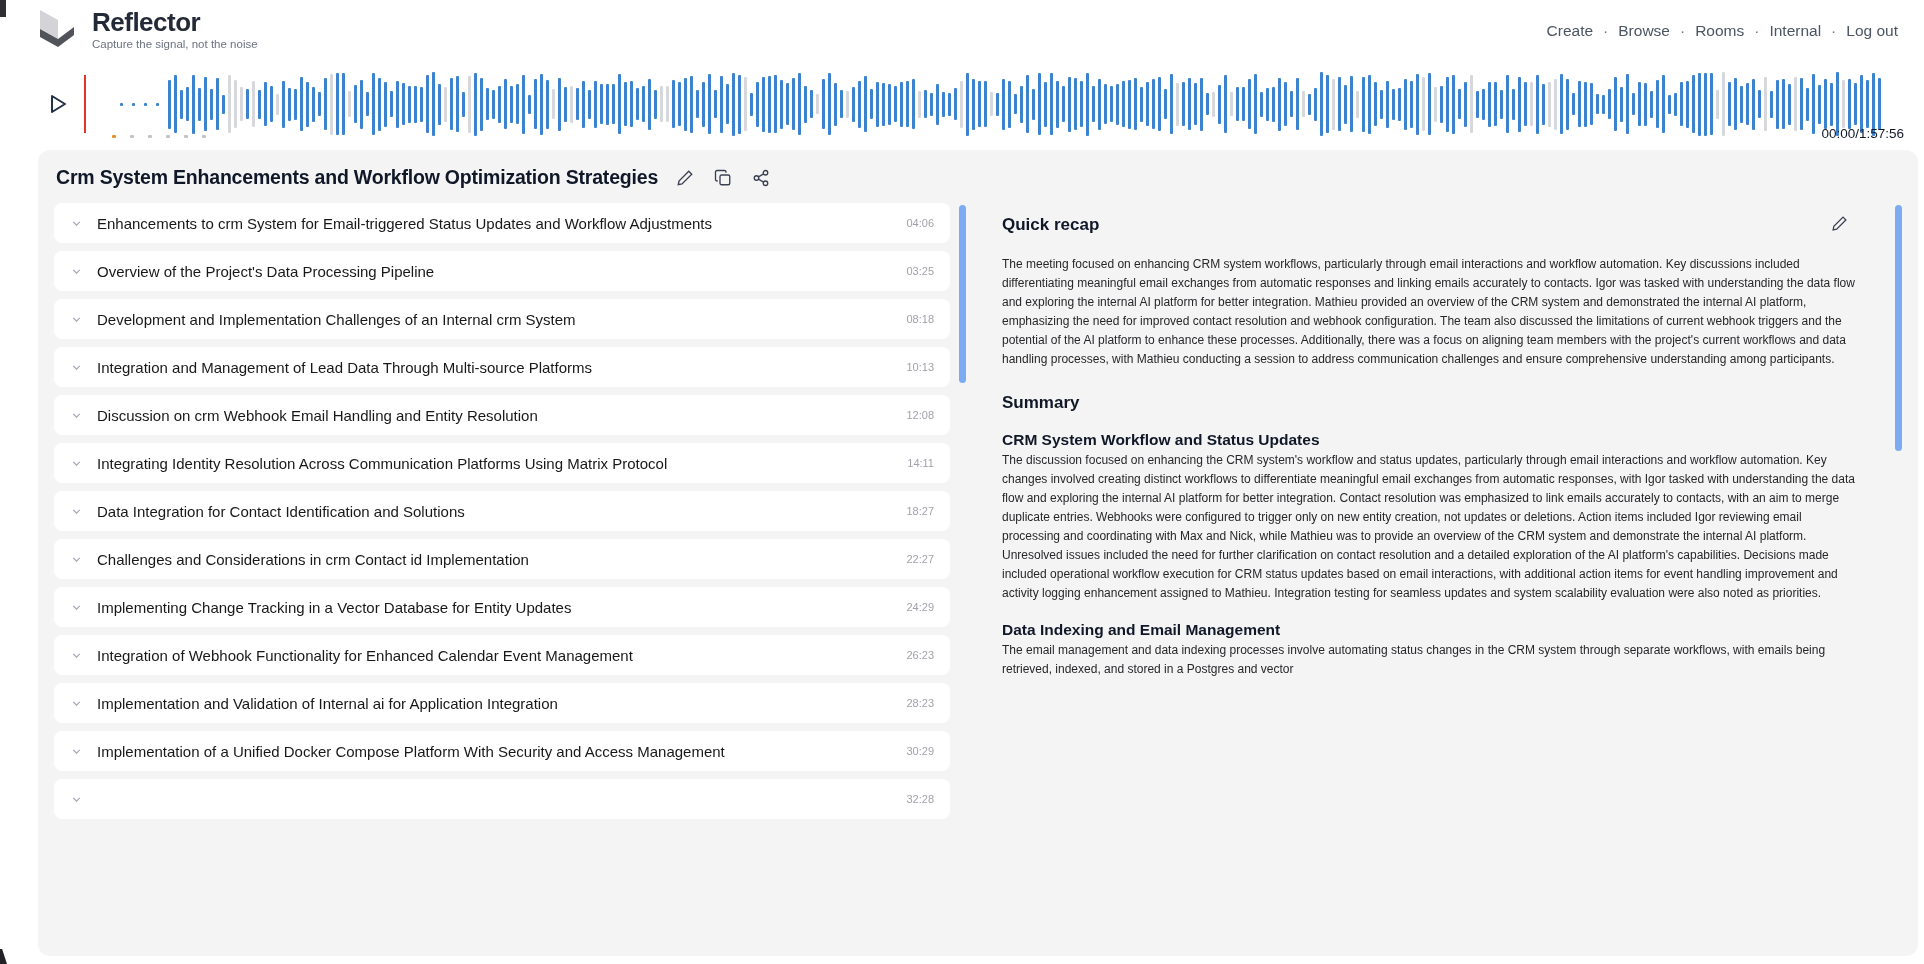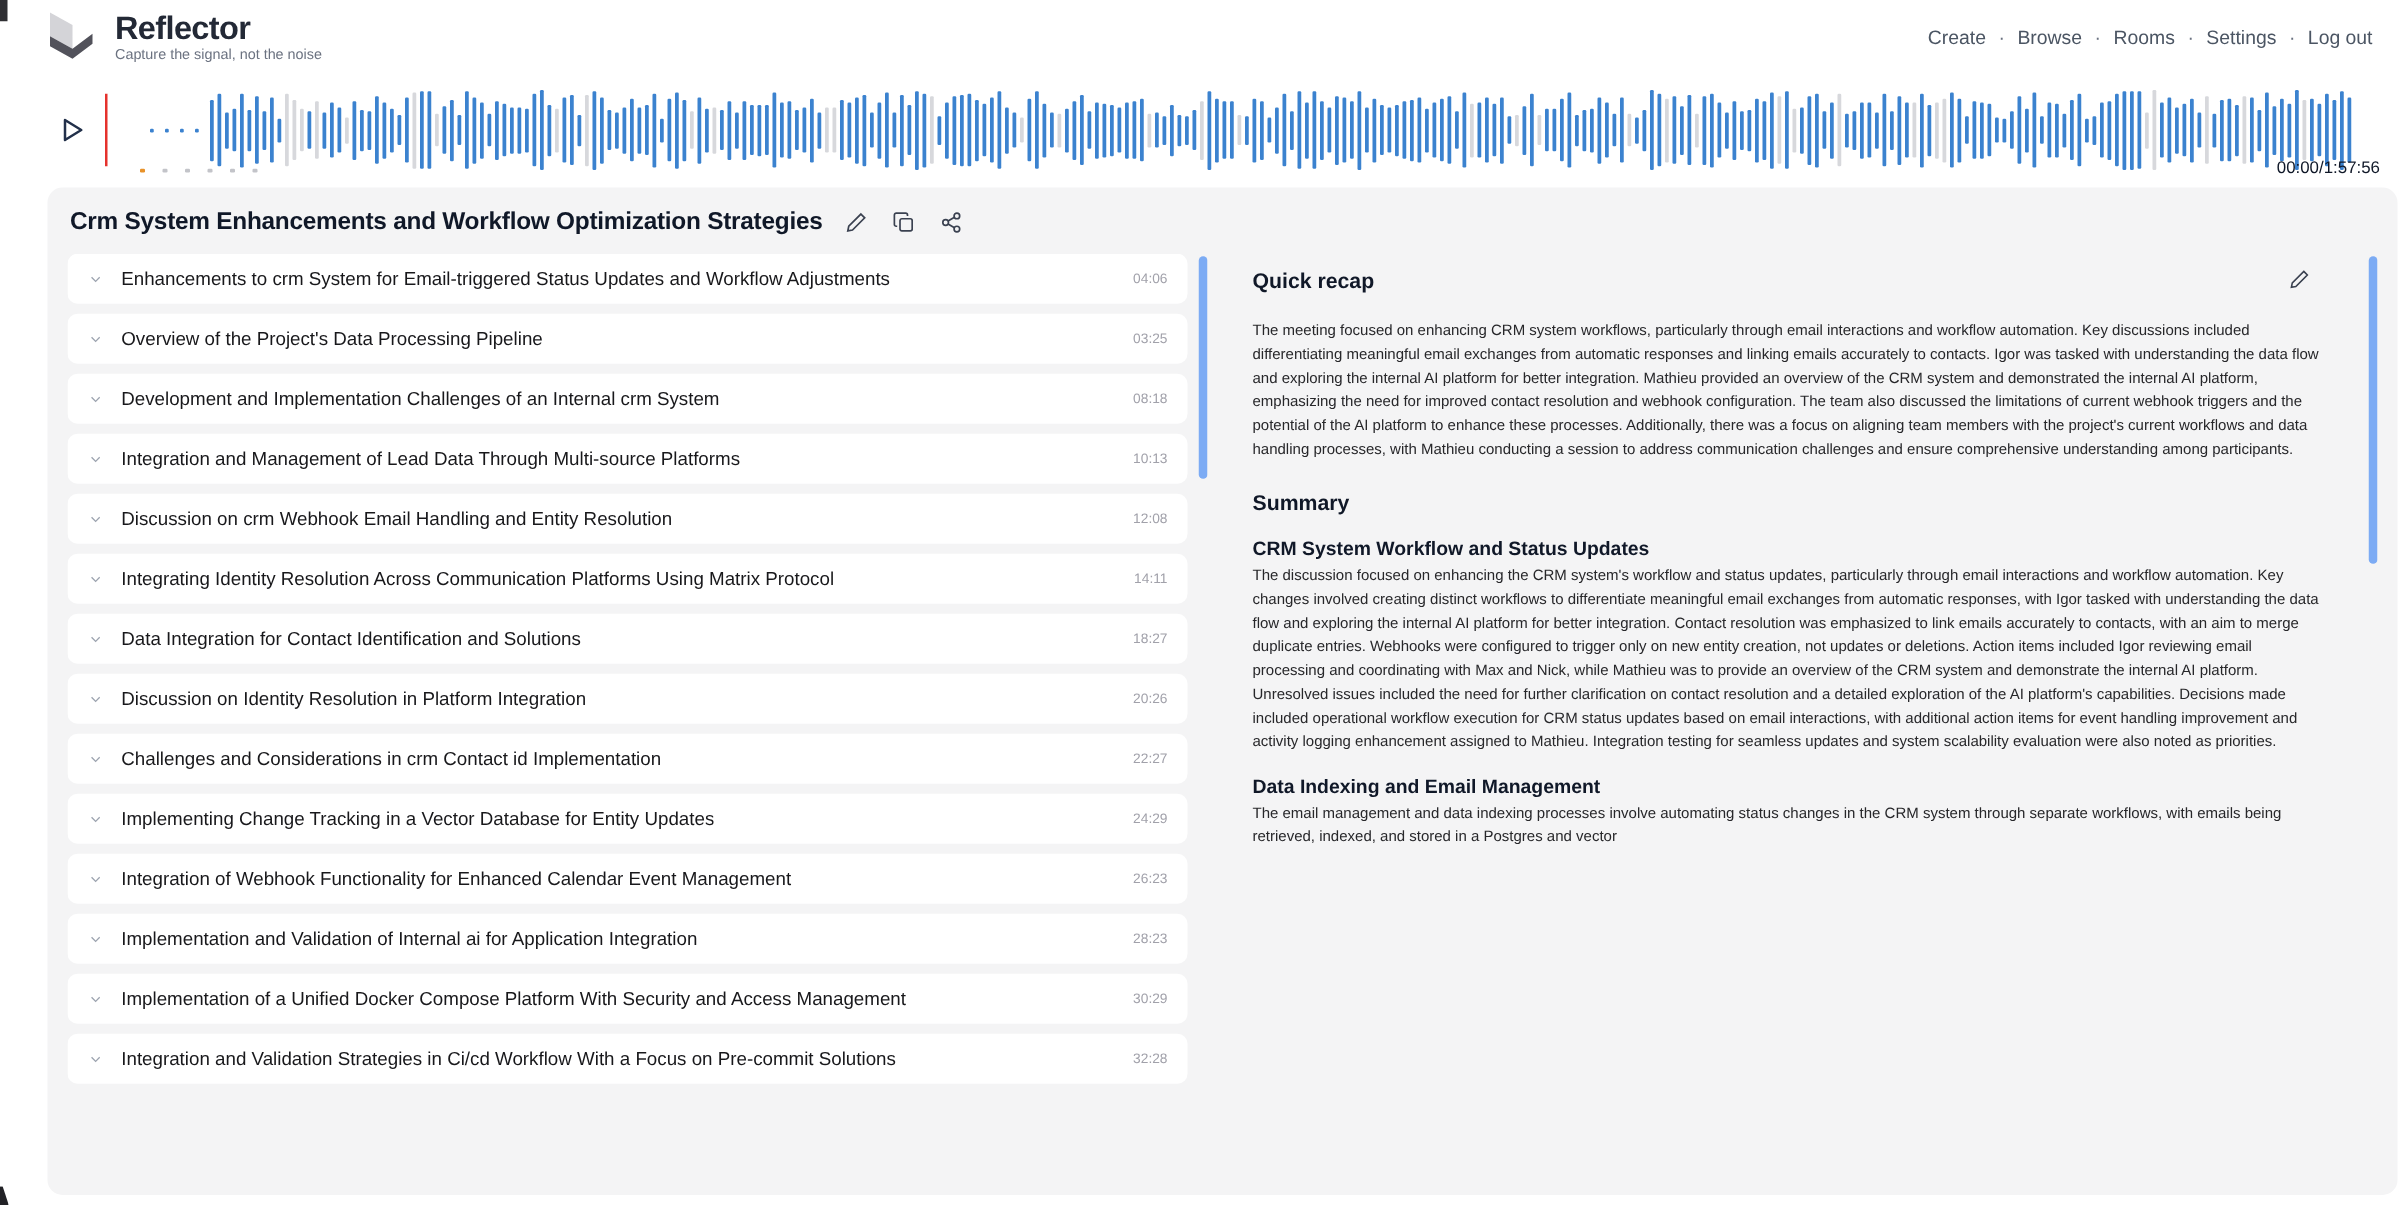--- a/index.html
+++ b/index.html
@@ -80,21 +80,21 @@
       <div class="tagline">Capture the signal, not the noise</div>
     </div>
   </div>
   <nav class="nav" id="main-nav">
       <a>Create</a>
       <span class="sep">·</span>
       <a>Browse</a>
       <span class="sep">·</span>
       <a>Rooms</a>
       <span class="sep">·</span>
-      <a>Settings</a>
+      <a>Internal</a>
       <span class="sep">·</span>
       <a>Log out</a>
     </nav>
 </div>
 
 <div class="player">
   <button class="play-btn">
     <svg width="17" height="20" viewBox="0 0 17 20">
       <polygon points="2,2 15,10 2,18" fill="none" stroke="#22304a" stroke-width="2" stroke-linejoin="round"></polygon>
     </svg>
@@ -506,29 +506,20 @@
     </span>
     <span class="topic-label">Data Integration for Contact Identification and Solutions</span>
     <span class="topic-time">18:27</span>
   </div>
         <div class="topic-row">
     <span class="topic-chevron">
       <svg width="13" height="13" viewBox="0 0 24 24" fill="none" stroke="currentColor" stroke-width="2">
         <polyline points="6 9 12 15 18 9"></polyline>
       </svg>
     </span>
-    <span class="topic-label">Discussion on Identity Resolution in Platform Integration</span>
-    <span class="topic-time">20:26</span>
-  </div>
-        <div class="topic-row">
-    <span class="topic-chevron">
-      <svg width="13" height="13" viewBox="0 0 24 24" fill="none" stroke="currentColor" stroke-width="2">
-        <polyline points="6 9 12 15 18 9"></polyline>
-      </svg>
-    </span>
     <span class="topic-label">Challenges and Considerations in crm Contact id Implementation</span>
     <span class="topic-time">22:27</span>
   </div>
         <div class="topic-row">
     <span class="topic-chevron">
       <svg width="13" height="13" viewBox="0 0 24 24" fill="none" stroke="currentColor" stroke-width="2">
         <polyline points="6 9 12 15 18 9"></polyline>
       </svg>
     </span>
     <span class="topic-label">Implementing Change Tracking in a Vector Database for Entity Updates</span>
@@ -560,21 +551,20 @@
     </span>
     <span class="topic-label">Implementation of a Unified Docker Compose Platform With Security and Access Management</span>
     <span class="topic-time">30:29</span>
   </div>
         <div class="topic-row">
     <span class="topic-chevron">
       <svg width="13" height="13" viewBox="0 0 24 24" fill="none" stroke="currentColor" stroke-width="2">
         <polyline points="6 9 12 15 18 9"></polyline>
       </svg>
     </span>
-    <span class="topic-label">Integration and Validation Strategies in Ci/cd Workflow With a Focus on Pre-commit Solutions</span>
     <span class="topic-time">32:28</span>
   </div>
       </div>
 
     <div class="summary-col">
       <div class="vscroll summary-scroll"></div>
       <button class="icon-btn panel-edit">
         <svg width="17" height="17" viewBox="0 0 24 24" fill="none" stroke="currentColor" stroke-width="1.8">
           <path d="M17 3l4 4L8 20l-5 1 1-5L17 3z"></path>
         </svg>

